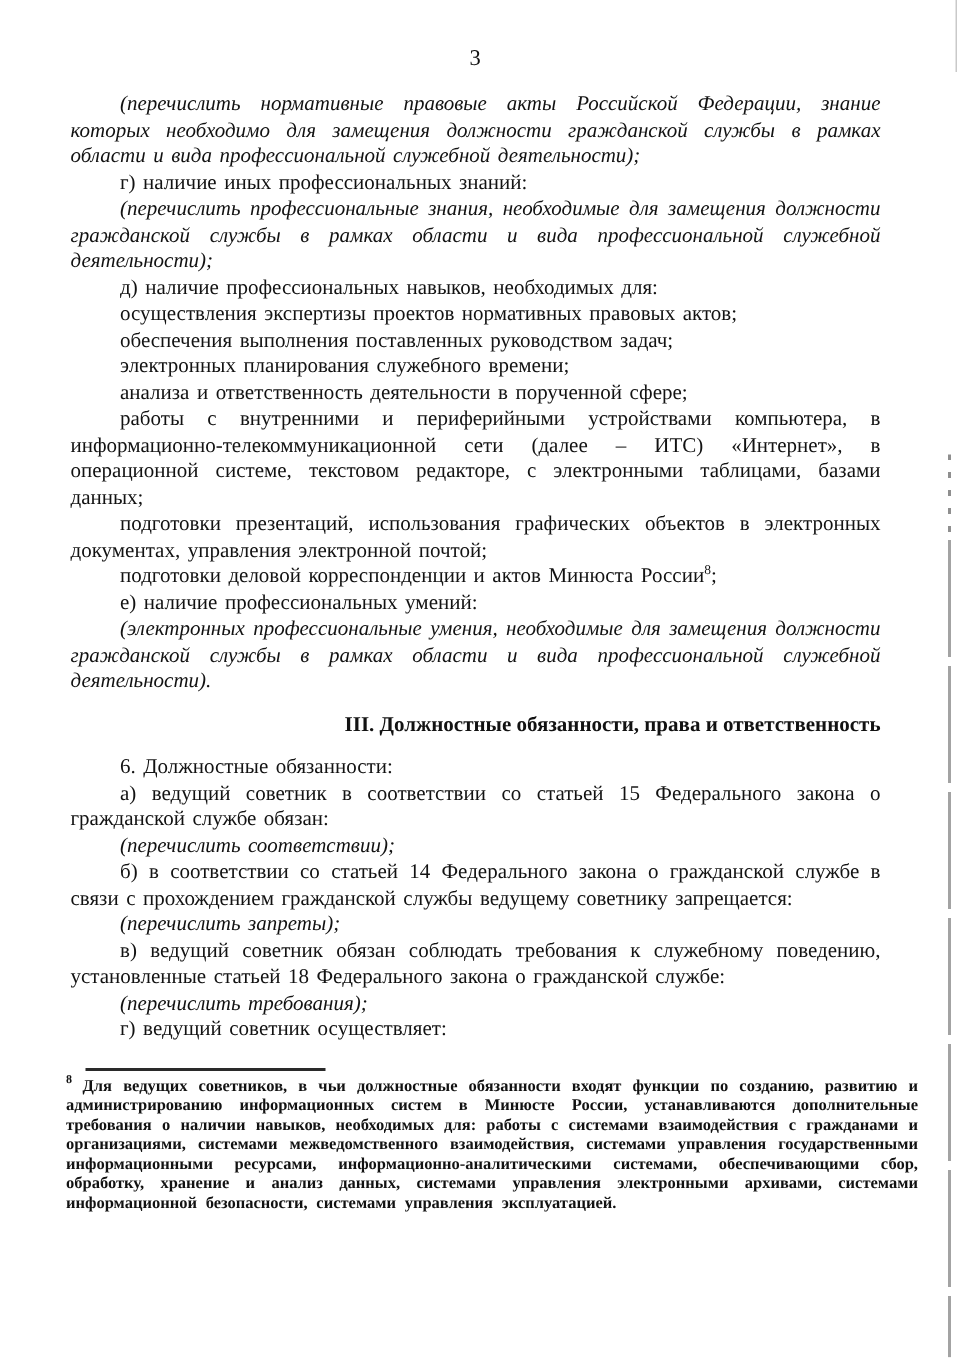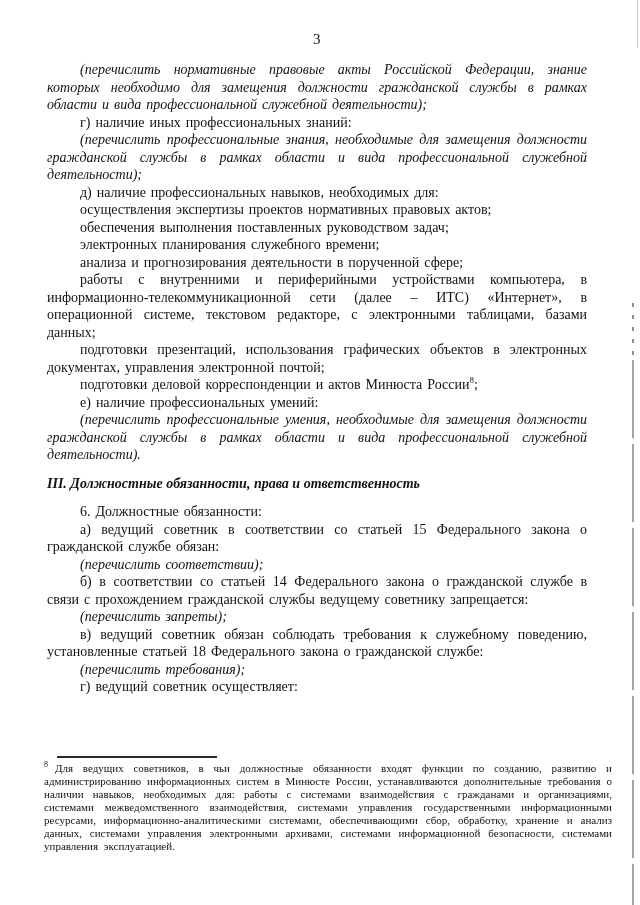--- a/index.html
+++ b/index.html
@@ -43,29 +43,29 @@
   }
   .para sup {
     font-size: 9px;
     line-height: 0;
     vertical-align: super;
   }
   .section-heading {
     font-size: 14px;
     line-height: 17.5px;
     font-weight: bold;
-    text-align: left;
+    text-align: right;
     margin: 11px 0 11px 0;
-    font-style: italic;
   }
   .footnote {
     position: absolute;
     left: 44px;
-    top: 756px;
+    top: 712px;
     width: 568px;
+    font-weight: bold;
   }
   .footnote-rule {
     width: 160px;
     height: 0;
     border-top: 2px solid #2a2a2a;
     margin: 0 0 4px 13px;
   }
   .footnote-text {
     margin: 0;
     font-size: 11px;
@@ -114,26 +114,26 @@
     <p class="page-number">3</p>
 
     <div>
         <p class="para italic">(перечислить нормативные правовые акты Российской Федерации, знание которых необходимо для замещения должности гражданской службы в рамках области и вида профессиональной служебной деятельности);</p>
         <p class="para">г) наличие иных профессиональных знаний:</p>
         <p class="para italic">(перечислить профессиональные знания, необходимые для замещения должности гражданской службы в рамках области и вида профессиональной служебной деятельности);</p>
         <p class="para">д) наличие профессиональных навыков, необходимых для:</p>
         <p class="para">осуществления экспертизы проектов нормативных правовых актов;</p>
         <p class="para">обеспечения выполнения поставленных руководством задач;</p>
         <p class="para">электронных планирования служебного времени;</p>
-        <p class="para">анализа и прогнозирования деятельности в порученной сфере;</p>
+        <p class="para">анализа и ответственность деятельности в порученной сфере;</p>
         <p class="para">работы с внутренними и периферийными устройствами компьютера, в информационно-телекоммуникационной сети (далее – ИТС) «Интернет», в операционной системе, текстовом редакторе, с электронными таблицами, базами данных;</p>
         <p class="para">подготовки презентаций, использования графических объектов в электронных документах, управления электронной почтой;</p>
         <p class="para">подготовки деловой корреспонденции и актов Минюста России<sup>8</sup>;</p>
         <p class="para">е) наличие профессиональных умений:</p>
-        <p class="para italic">(перечислить профессиональные умения, необходимые для замещения должности гражданской службы в рамках области и вида профессиональной служебной деятельности).</p>
+        <p class="para italic">(электронных профессиональные умения, необходимые для замещения должности гражданской службы в рамках области и вида профессиональной служебной деятельности).</p>
       </div>
 
     <h2 class="section-heading">III. Должностные обязанности, права и ответственность</h2>
 
     <div>
         <p class="para">6. Должностные обязанности:</p>
         <p class="para">а) ведущий советник в соответствии со статьей 15 Федерального закона о гражданской службе обязан:</p>
         <p class="para italic">(перечислить соответствии);</p>
         <p class="para">б) в соответствии со статьей 14 Федерального закона о гражданской службе в связи с прохождением гражданской службы ведущему советнику запрещается:</p>
         <p class="para italic">(перечислить запреты);</p>

